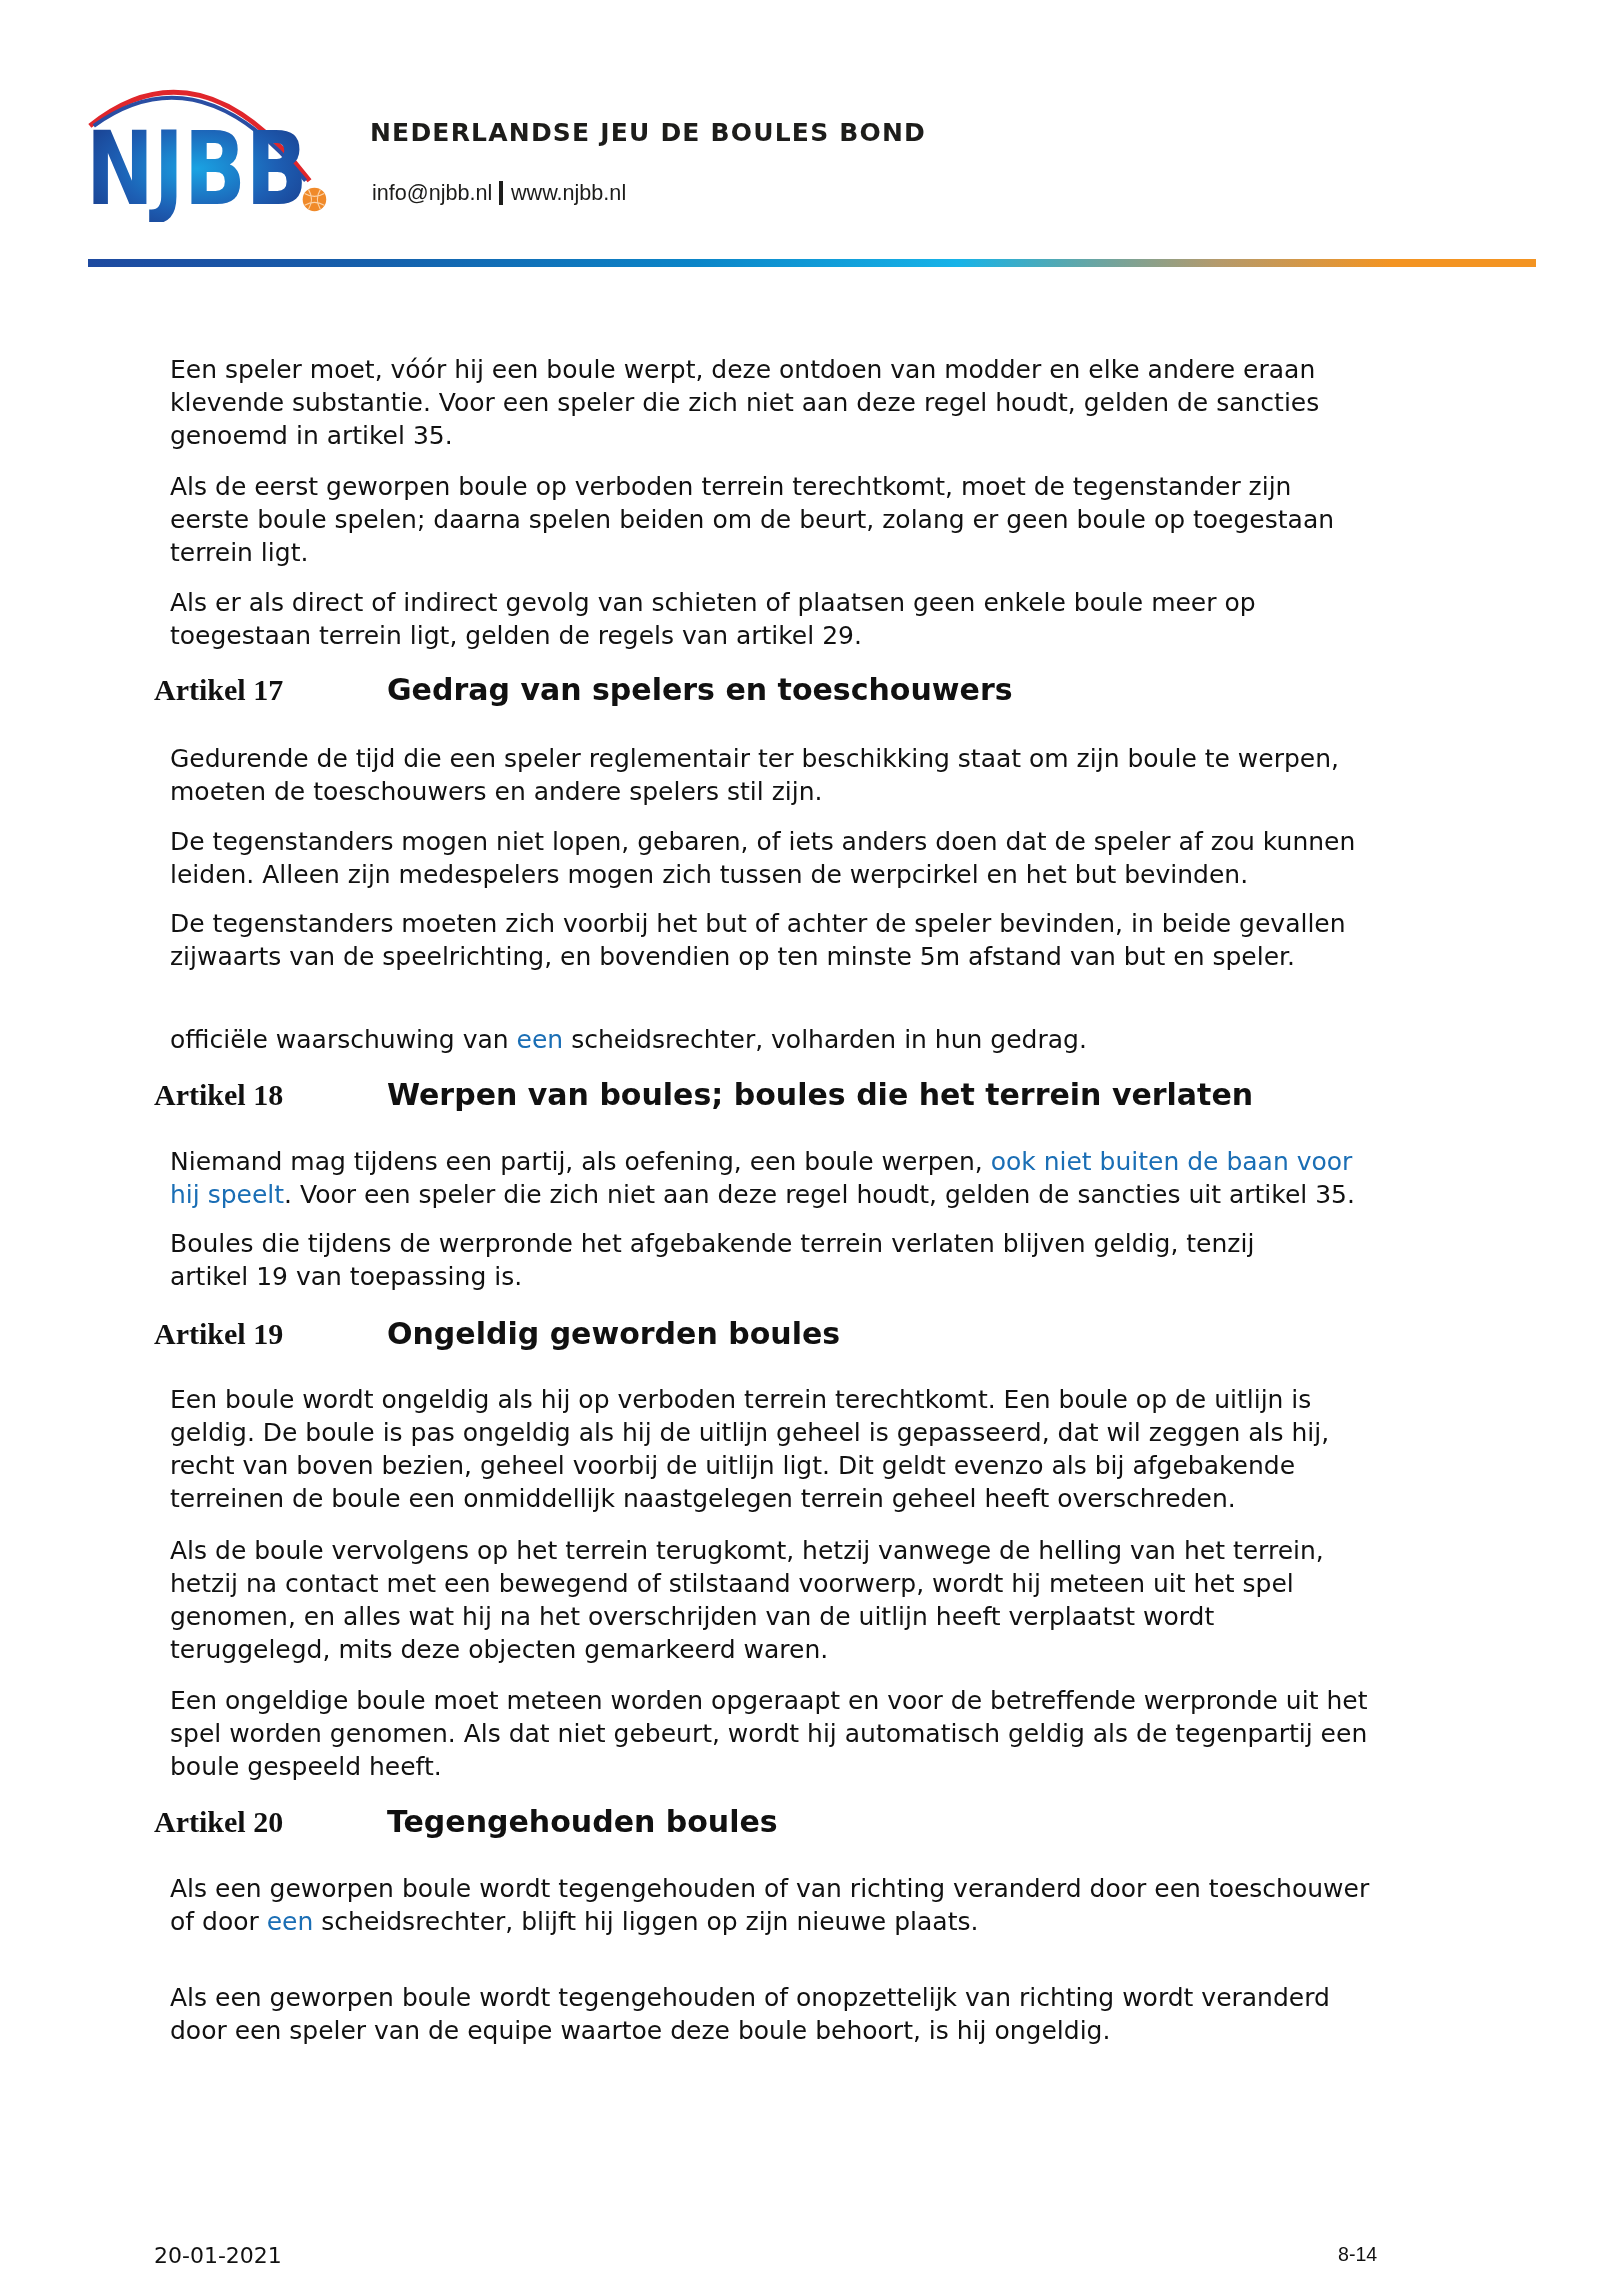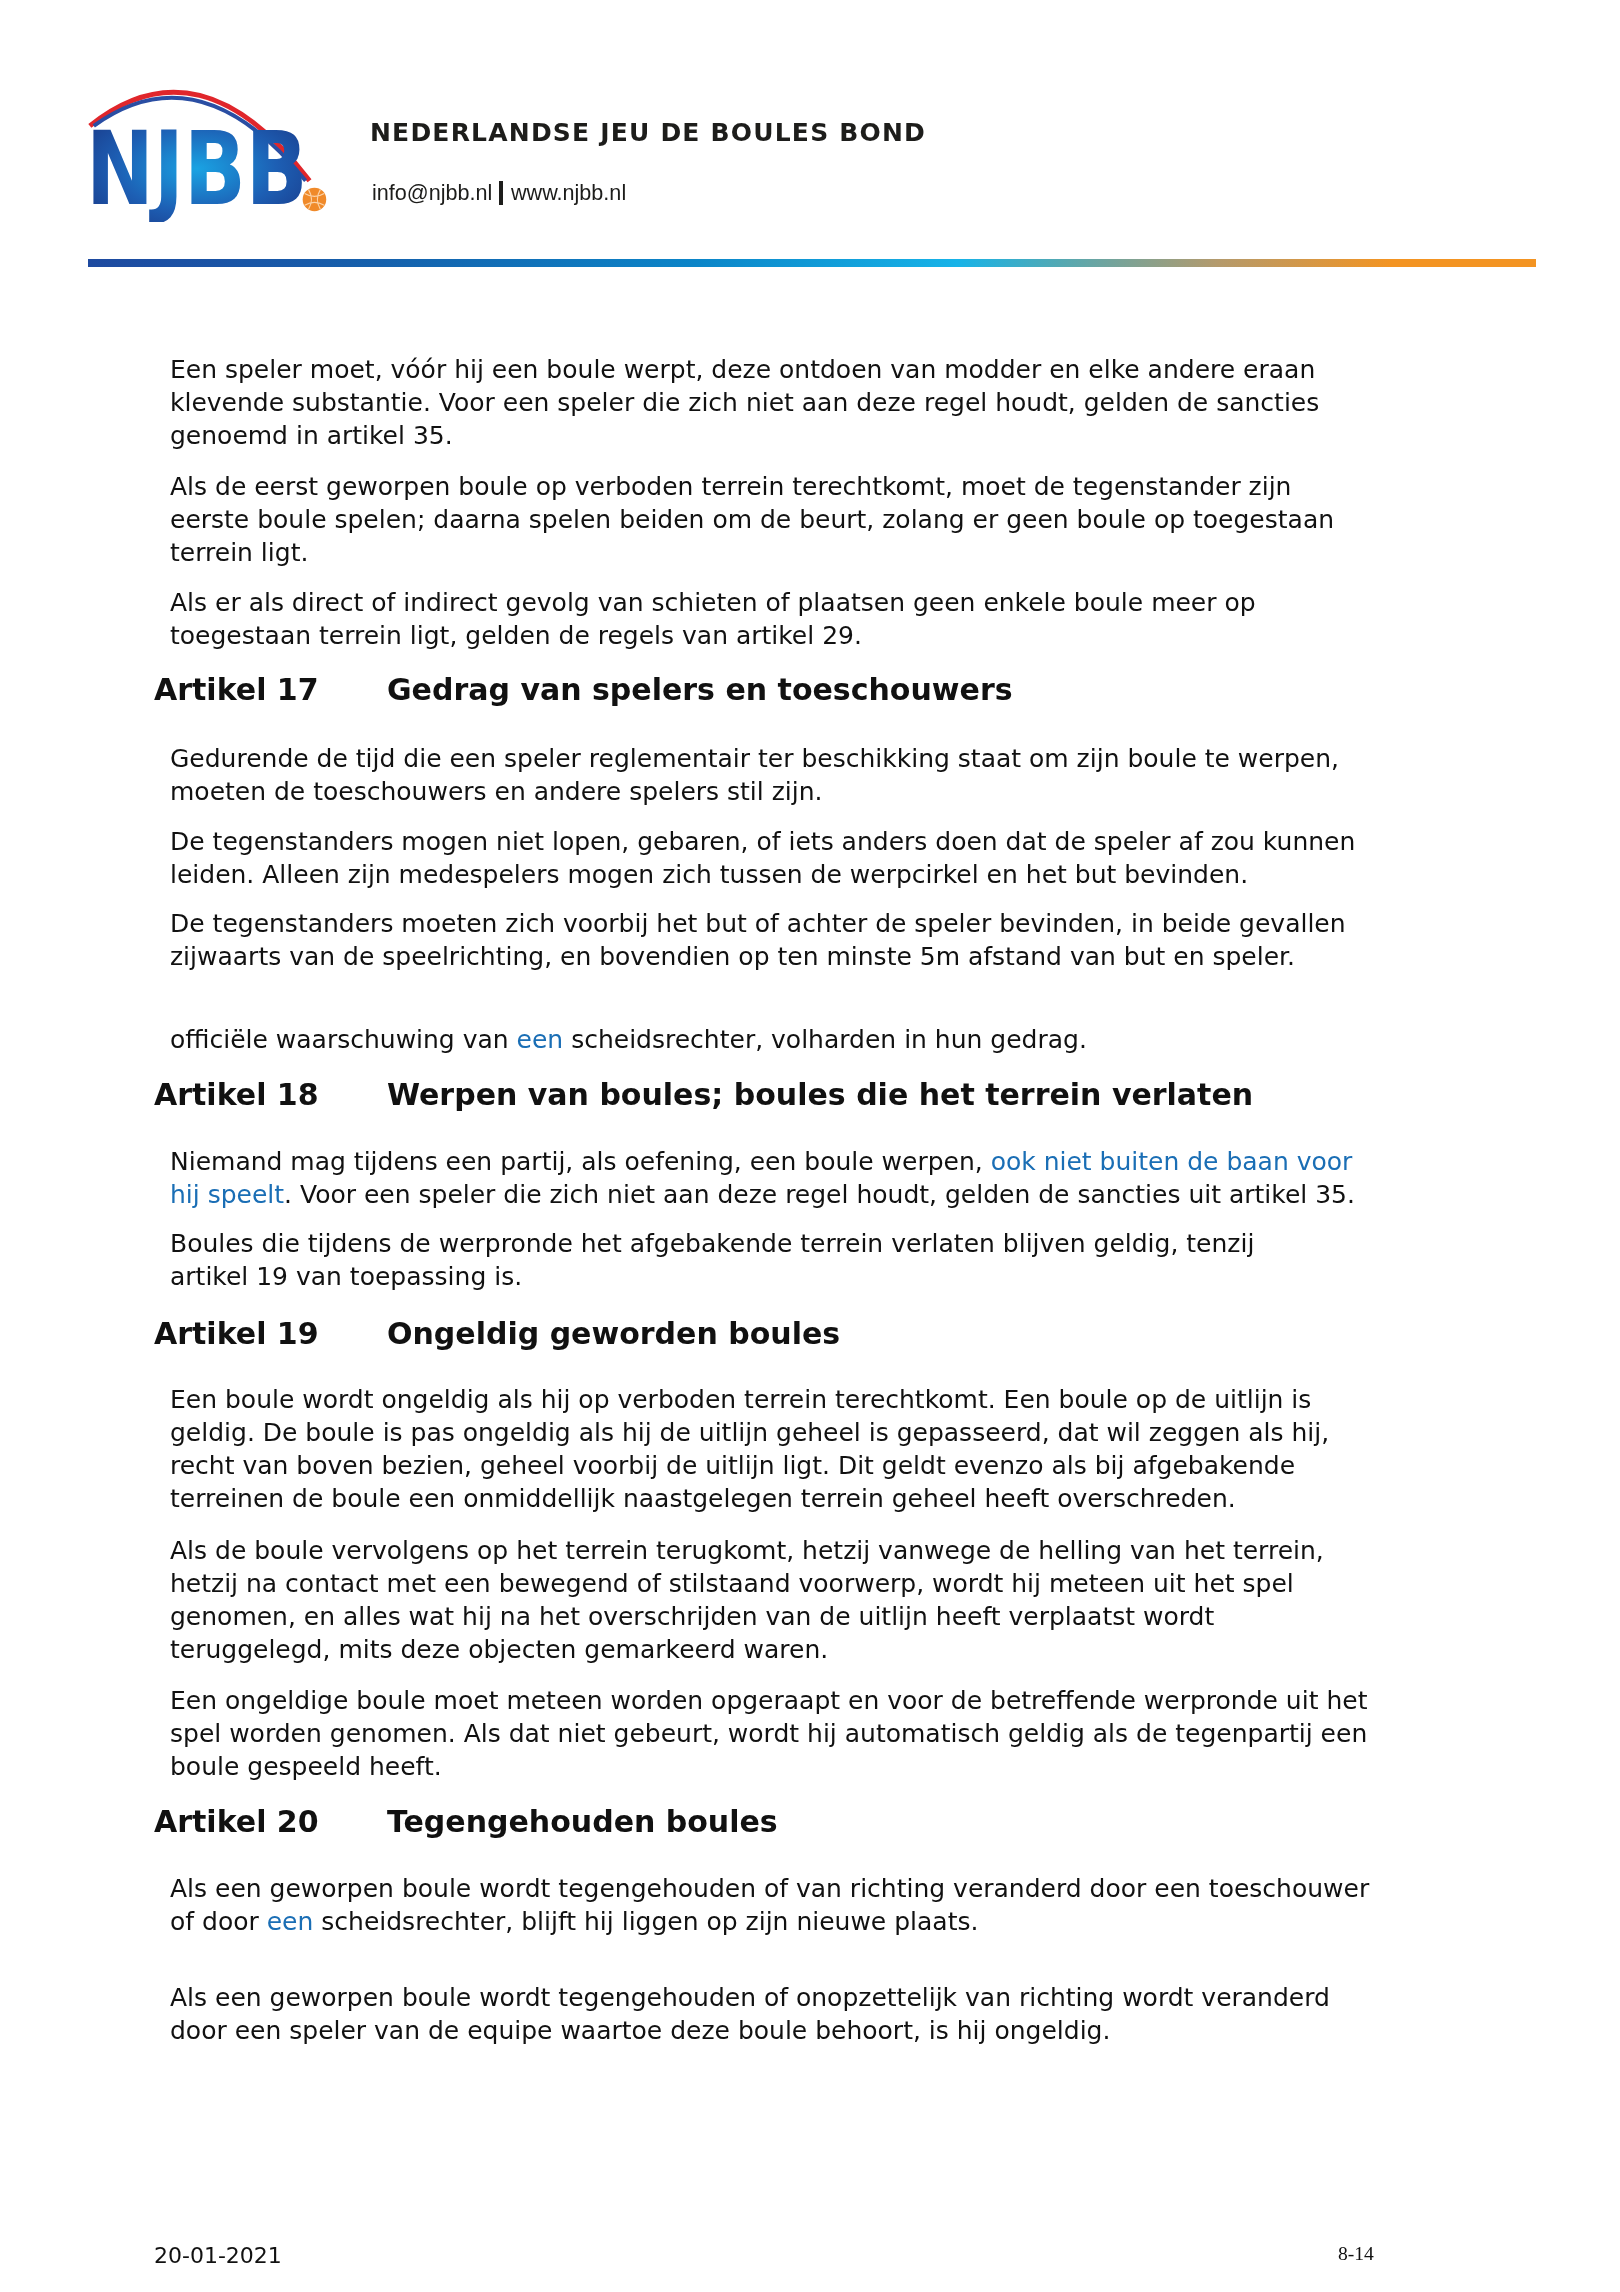--- a/index.html
+++ b/index.html
@@ -12,25 +12,25 @@
   .contact { position: absolute; left: 372px; top: 180px; font-family: "Liberation Sans", sans-serif; font-size: 21.6px; color: #1d1d1b; white-space: nowrap; }
   .contact .sep { display: inline-block; width: 3.9px; height: 23.5px; background: #1d1d1b; vertical-align: -4.9px; margin: 0 7.8px 0 6.9px; }
   .gradient-bar { position: absolute; left: 88px; top: 259px; width: 1448px; height: 7.8px;
     background: linear-gradient(90deg, #1e4aa0 0%, #1560ac 20%, #0b85c8 42%, #17b3e8 60%, #52a9b4 67%, #b49a6c 78%, #f39422 90%, #f39422 100%); }
 
   
   .content { position: absolute; left: 154px; top: 0; width: 1333px; font-family: "DejaVu Sans", sans-serif; font-size: 25px; line-height: 33px; color: #111111; }
   .para { position: absolute; left: 0; width: 1333px; margin: 16px; white-space: pre-line; }
   .link { color: #1a6eb5; }
   .heading { position: absolute; left: 0; font-family: "DejaVu Sans", sans-serif; font-weight: bold; font-size: 30px; line-height: 39px; white-space: nowrap; color: #111111; }
-  .heading .num { display: inline-block; width: 233px; }
+  .heading .num { display: inline-block; width: 233px; font-family: Liberation Serif, serif; }
 
   
   .footer-date { position: absolute; left: 154px; top: 2243px; font-family: "DejaVu Sans", sans-serif; font-size: 22px; color: #111; }
-  .footer-page { position: absolute; left: 1338px; top: 2243px; font-family: Liberation Serif, serif; font-size: 19.6px; color: #111; }
+  .footer-page { position: absolute; left: 1338px; top: 2243px; font-family: Liberation Sans, sans-serif; font-size: 19.6px; color: #111; }
 </style>
 </head>
 <body>
 
 <div class="page">
 
   <div class="logo">
     <svg width="255" height="157" viewBox="0 0 260 160" xmlns="http://www.w3.org/2000/svg">
       <defs>
         <radialGradient id="lg" cx="50%" cy="50%" r="60%">

